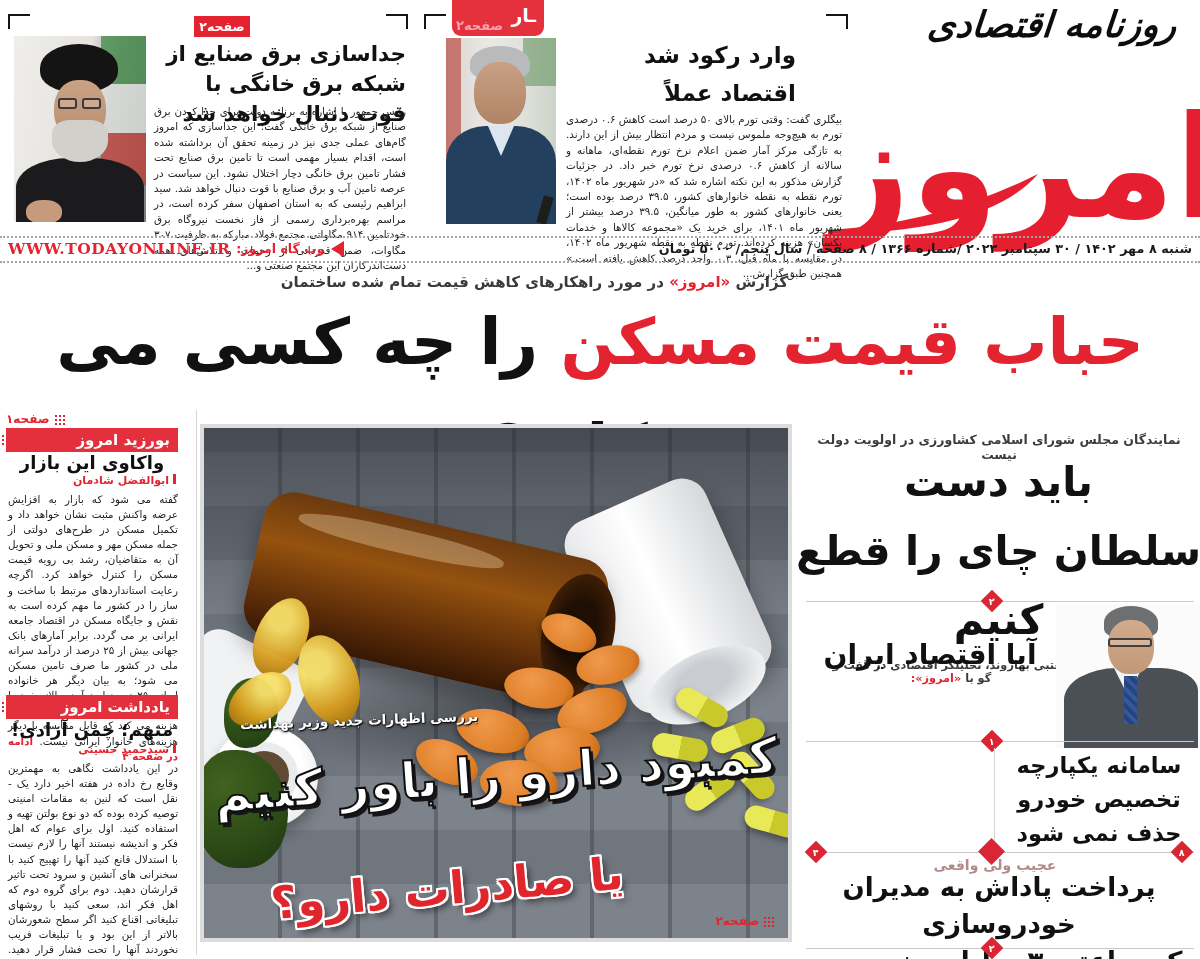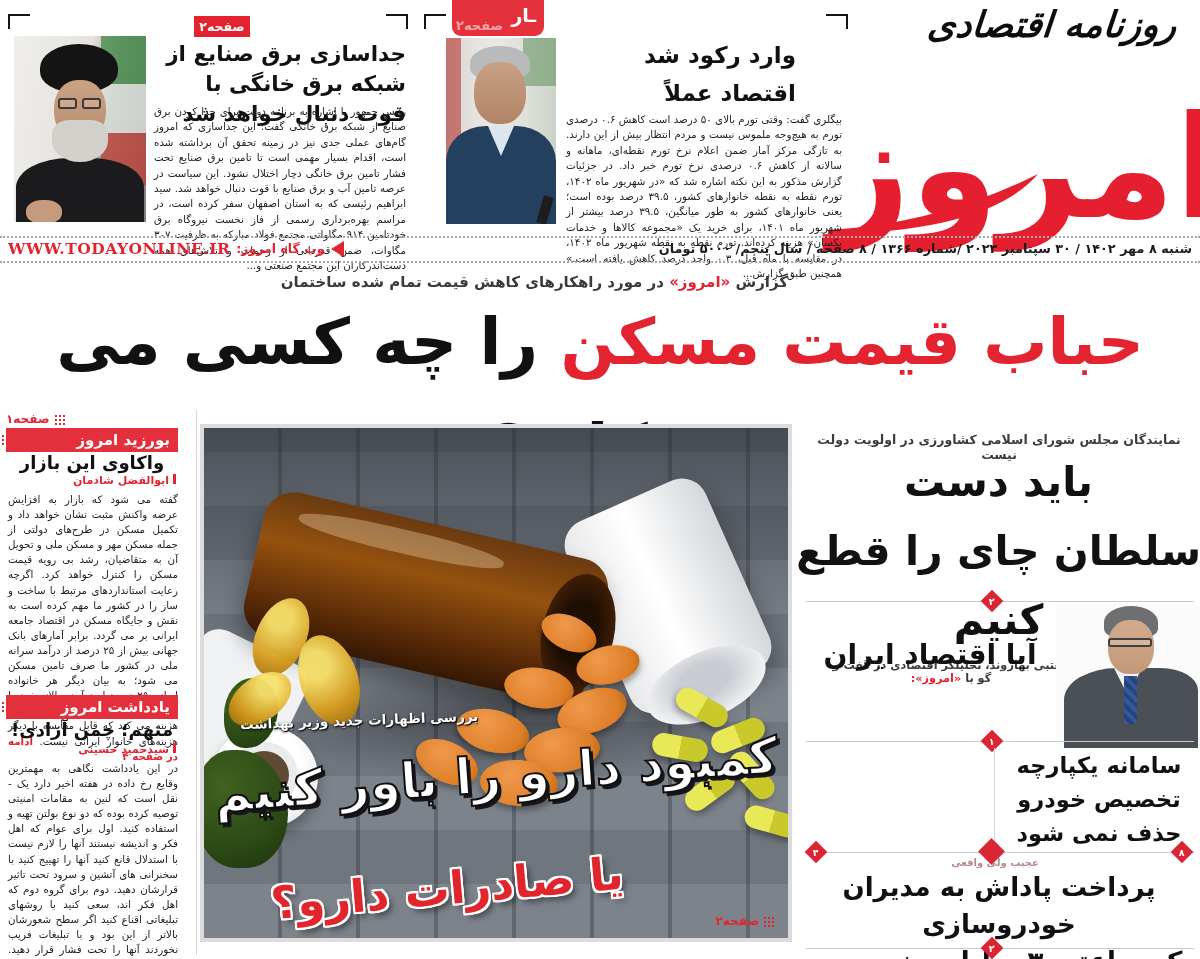--- a/index.html
+++ b/index.html
@@ -201,21 +201,21 @@
   .ph-analyst .shirt { position:absolute; left:58px; top:64px; width:0; height:0;
     border-left:14px solid transparent; border-right:14px solid transparent;
     border-top:28px solid #f2f3f5; }
   .ph-analyst .tie { position:absolute; left:68px; top:72px; width:13px; height:48px;
     background:repeating-linear-gradient(45deg,#33589b 0 4px,#27447c 4px 8px); }
   #col-car { position:absolute; left:1002px; width:194px; top:748px; text-align:center;
     font-size:22.5px; font-weight:900; line-height:34px; }
   #col-dam { position:absolute; left:806px; width:182px; top:748px; text-align:center;
     font-size:22.5px; font-weight:900; line-height:34px; }
   #bon-kicker { position:absolute; left:800px; width:390px; top:857px; text-align:center;
-    font-size:10px; font-weight:700; color:#b28a8a; }
+    font-size:14px; font-weight:700; color:#b28a8a; }
   #bon-head { position:absolute; left:797px; width:404px; top:869px; text-align:center;
     font-size:26px; font-weight:900; line-height:37px; }
 </style>
 </head>
 <body>
 
 <div id="page">
 
   <div id="tagline" class="abs">روزنامه اقتصادی</div>
   <div id="biglogo" class="abs">امروز</div>

